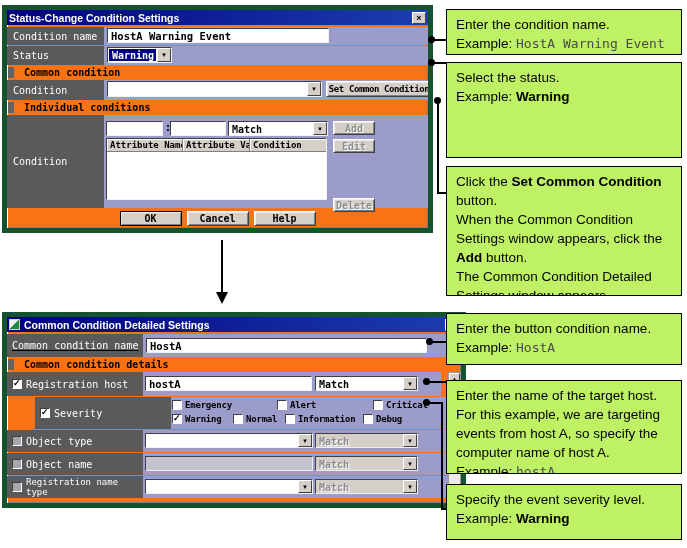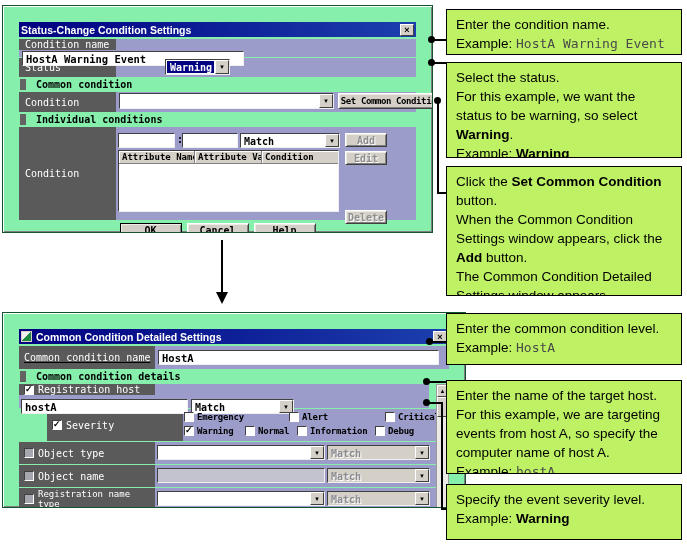--- a/index.html
+++ b/index.html
@@ -1,23 +1,23 @@
 <!DOCTYPE html>
 <html><head>
 <meta charset="utf-8">
 <style>
   * { margin:0; padding:0; box-sizing:border-box; }
   html,body { background:#fff; }
   #page { position:relative; width:687px; height:548px; background:#fff; overflow:hidden;
           font-family:"Liberation Sans",sans-serif; }
 
   
-  .d { position:absolute; background:#86efac; border:1px solid #14532d;
+  .d { position:absolute; background:#f97316; border:5px solid #14532d;
        box-shadow: inset 1px 1px 0 #ffffff, inset -1px -1px 0 #808080;
-       padding:16px; overflow:hidden; }
+       padding:0; overflow:hidden; }
   .tb { height:15px; background:linear-gradient(90deg,#000080,#1c3fae); color:#fff;
         display:flex; align-items:center; padding:0 2px;
         font:bold 10.5px "Liberation Sans",sans-serif; margin-bottom:2px; }
   .tb .sp { flex:1; }
   .xb { width:14px; height:12px; background:#d4d0c8; border:1px solid;
         border-color:#fff #404040 #404040 #fff; color:#000;
         font:bold 9px "Liberation Sans",sans-serif; display:flex; align-items:center;
         justify-content:center; }
   .wicon { width:11px; height:11px; margin-right:4px; flex:none;
            background:linear-gradient(135deg,#f0f0f0 0 45%, #1f8a3f 45% 100%);
@@ -109,28 +109,28 @@
 <div id="page">
 
   <div class="d" style="left:2px; top:5px; width:431px; height:228px;">
     <div class="tb">
       <span>Status-Change Condition Settings</span>
       <span class="sp"></span>
       <span class="xb">×</span>
     </div>
 
 
-    <div class="row" style="height:18px;flex-direction:column;">
+    <div class="row" style="height:18px;">
       <div class="lc">Condition name</div>
       <div class="fa">
         <div class="tf" style="left:3px; top:1px; width:222px; height:15px;">HostA Warning Event</div>
       </div>
     </div>
 
-    <div class="row" style="height:19px;gap:46px;">
+    <div class="row" style="height:19px;">
       <div class="lc">Status</div>
       <div class="fa">
         <div class="combo" style="left:3px; top:1px; width:65px; height:16px;">
           <span class="val sel">Warning</span>
           <span class="abtn">▼</span>
         </div>
       </div>
     </div>
 
     <div class="sh">
@@ -202,21 +202,21 @@
       </div>
     </div>
 
     <div class="sh">
       <span class="mk"></span>
       <span class="t">Common condition details</span>
     </div>
 
     <div style="position:relative;">
 
-      <div class="row" style="height:24px; margin-right:20px;flex-direction:column;">
+      <div class="row" style="height:24px; margin-right:20px;">
         <div class="lc">
           <span class="cb dark checked"></span>
           <span>Registration host</span>
         </div>
         <div class="fa">
           <div class="tf" style="left:2px; top:4px; width:167px; height:15px;">hostA</div>
           <div class="combo" style="left:172px; top:4px; width:103px; height:15px;">
             <span class="val">Match</span>
             <span class="abtn">▼</span>
           </div>
@@ -323,32 +323,31 @@
     </div>
   </div>
 
   <div class="callout" style="top:9px; height:46px;">
     <div><span>Enter the condition name.</span></div>
     <div><span>Example: </span><span class="mono">HostA Warning Event</span></div>
   </div>
 
   <div class="callout" style="top:62px; height:96px;">
     <div><span>Select the status.</span></div>
-    <div><span>For this example, we want the status to be warning, so select </span><span class="b">Warning</span><span>.</span></div>
     <div><span>Example: </span><span class="b">Warning</span></div>
   </div>
 
   <div class="callout" style="top:166px; height:130px;">
     <div><span>Click the </span><span class="b">Set Common Condition</span><span> button.</span></div>
     <div><span>When the Common Condition Settings window appears, click the </span><span class="b">Add</span><span> button.</span></div>
     <div><span>The Common Condition Detailed Settings window appears.</span></div>
   </div>
 
   <div class="callout" style="top:313px; height:52px;">
-    <div><span>Enter the common condition level.</span></div>
+    <div><span>Enter the button condition name.</span></div>
     <div><span>Example: </span><span class="mono">HostA</span></div>
   </div>
 
   <div class="callout" style="top:380px; height:94px;">
     <div><span>Enter the name of the target host.</span></div>
     <div><span>For this example, we are targeting events from host A, so specify the computer name of host A.</span></div>
     <div><span>Example: </span><span class="mono">hostA</span></div>
   </div>
 
   <div class="callout" style="top:484px; height:56px;">

